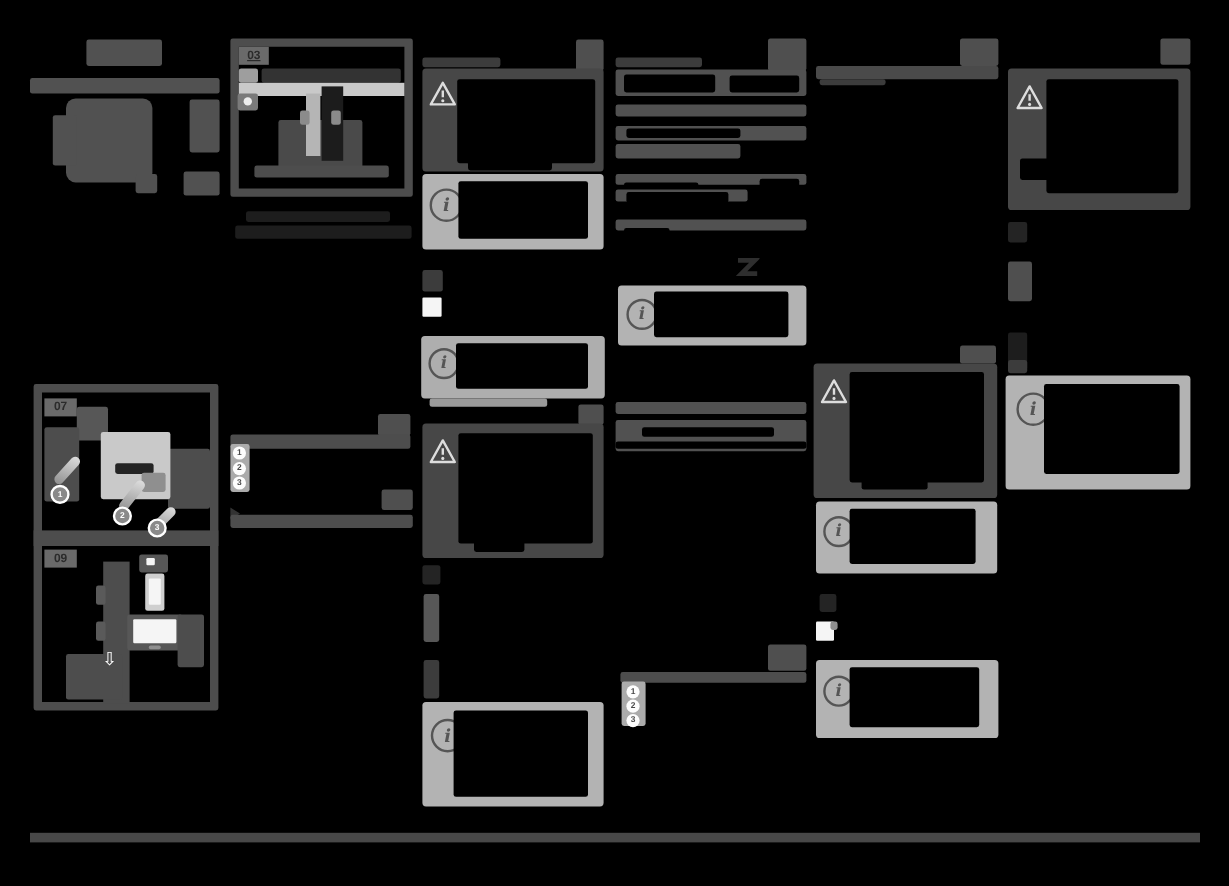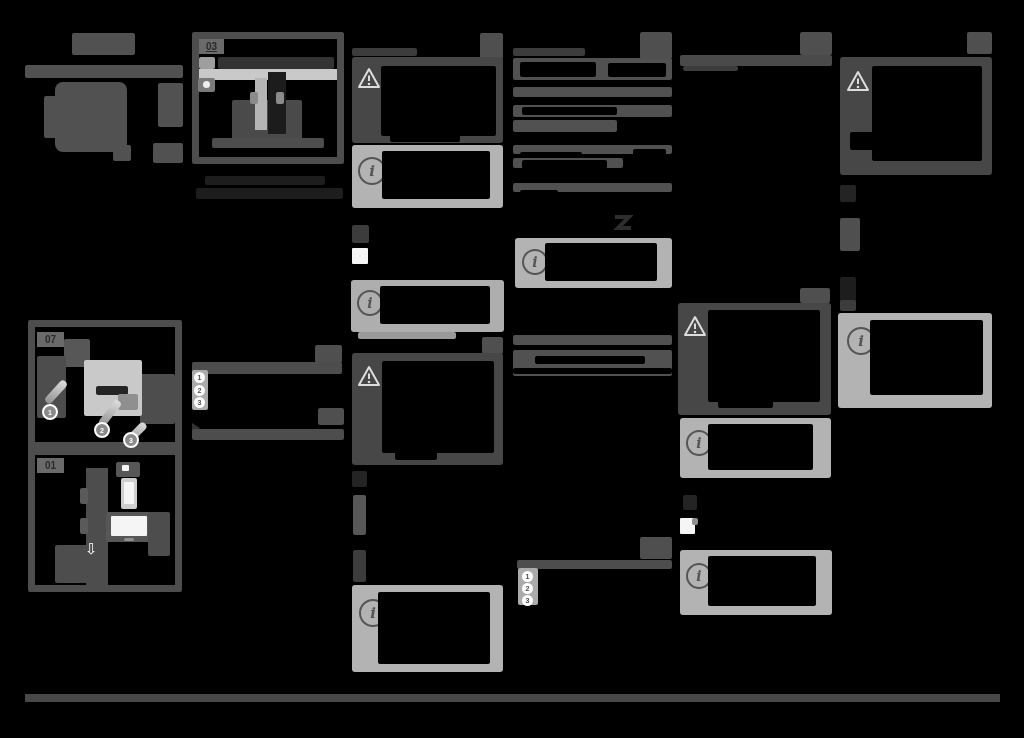--- a/index.html
+++ b/index.html
@@ -71,21 +71,21 @@
     <div class="blob dd" style="left:96px;top:386px;width:32px;height:9px;"></div>
     <div class="blob" style="left:118px;top:394px;width:20px;height:16px;background:#8f8f8f;"></div>
     <div class="tool" style="left:52px;top:378px;transform:rotate(42deg);"></div>
     <div class="tool" style="left:106px;top:398px;height:30px;transform:rotate(38deg);"></div>
     <div class="tool" style="left:132px;top:420px;height:26px;transform:rotate(45deg);"></div>
     <div class="callout" style="left:42px;top:404px;">1</div>
     <div class="callout" style="left:94px;top:422px;">2</div>
     <div class="callout" style="left:123px;top:432px;">3</div>
   </div>
 
-  <div class="figbadge" style="left:37px;top:458px;width:27px;height:15px;">01</div>
+  <div class="figbadge" style="left:37px;top:458px;width:27px;height:15px;">09</div>
   <div>
     <div class="abs" style="left:86px;top:468px;width:22px;height:118px;background:#4d4d4d;"></div>
     <div class="blob" style="left:80px;top:488px;width:8px;height:16px;background:#5a5a5a;"></div>
     <div class="blob" style="left:80px;top:518px;width:8px;height:16px;background:#5a5a5a;"></div>
     <div class="blob" style="left:80px;top:548px;width:8px;height:16px;background:#5a5a5a;"></div>
     <div class="blob" style="left:116px;top:462px;width:24px;height:15px;background:#575757;"></div>
     <div class="white" style="left:122px;top:465px;width:7px;height:6px;"></div>
     <div class="abs" style="left:121px;top:478px;width:16px;height:31px;background:#cfcfcf;border-radius:2px;"></div>
     <div class="white" style="left:124px;top:482px;width:10px;height:22px;"></div>
     <div class="abs" style="left:106px;top:512px;width:46px;height:30px;background:#575757;border-radius:2px;"></div>

